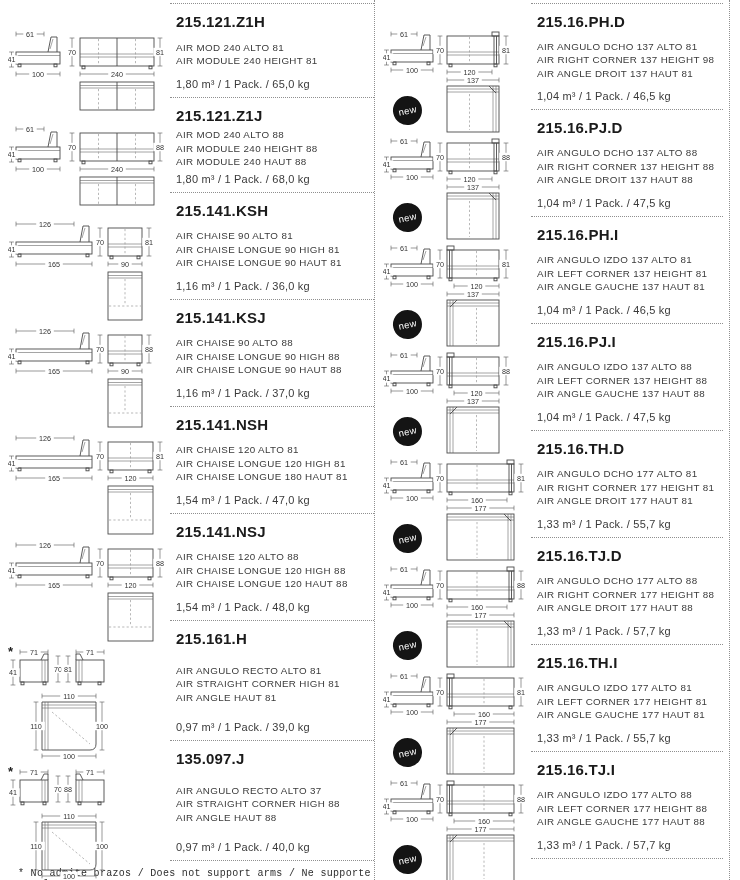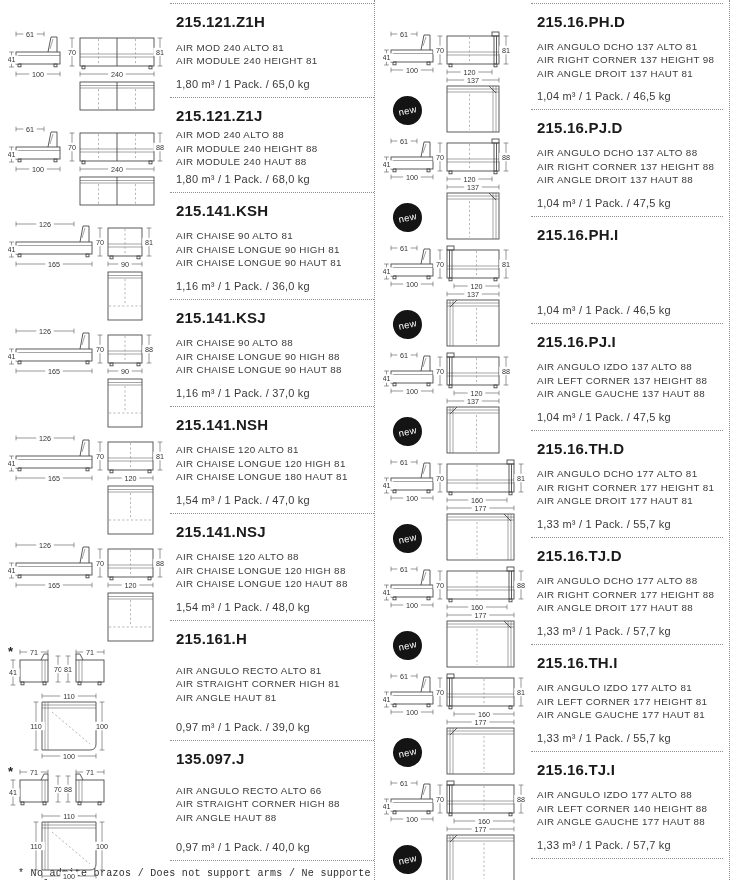--- a/index.html
+++ b/index.html
@@ -562,21 +562,21 @@
               <line class="dl" x1="34" y1="110" x2="88" y2="110"></line>
               <line class="dl" x1="34" y1="107.6" x2="34" y2="112.4"></line>
               <line class="dl" x1="88" y1="107.6" x2="88" y2="112.4"></line>
               <rect x="52.2" y="105.8" width="17.6" height="8.4" fill="#fff"></rect>
               <text class="dt" x="61" y="112.6" text-anchor="middle">100</text>
             </svg>
           </div>
           <div class="txt">
             <div class="code">135.097.J</div>
             <div class="desc">
-              <div>AIR ANGULO RECTO ALTO 66</div>
+              <div>AIR ANGULO RECTO ALTO 37</div>
               <div>AIR STRAIGHT CORNER HIGH 88</div>
               <div>AIR ANGLE HAUT 88</div>
             </div>
             <div class="meta">0,97 m³ / 1 Pack. / 40,0 kg</div>
           </div>
         </div>
       </div>
     <div class="footnote">* No admite brazos / Does not support arms / Ne supporte pas les bras</div>
   </div>
   <div class="col col-right">
@@ -785,20 +785,25 @@
               <line class="lt" x1="64" y1="64" x2="116" y2="64"></line>
               <line class="lt" x1="67" y1="58" x2="67" y2="104"></line>
               <line class="lt" x1="70" y1="58" x2="70" y2="104"></line>
               <line class="ln" x1="74" y1="58" x2="67" y2="65"></line>
               <line class="dsh" x1="93.5" y1="66" x2="93.5" y2="102"></line>
             </svg>
             <span class="badge">new</span>
           </div>
           <div class="txt">
             <div class="code">215.16.PH.I</div>
+            <div class="desc">
+              <div>AIR ANGULO IZDO 137 ALTO 81</div>
+              <div>AIR LEFT CORNER 137 HEIGHT 81</div>
+              <div>AIR ANGLE GAUCHE 137 HAUT 81</div>
+            </div>
             <div class="meta">1,04 m³ / 1 Pack. / 46,5 kg</div>
           </div>
         </div>
         <div class="entry t-corner">
           <div class="draw">
             <svg viewBox="0 0 146 108" width="146" height="108">
               <line class="dl" x1="8" y1="6" x2="34" y2="6"></line>
               <line class="dl" x1="8" y1="3.6" x2="8" y2="8.4"></line>
               <line class="dl" x1="34" y1="3.6" x2="34" y2="8.4"></line>
               <rect x="14.3" y="1.7999999999999998" width="13.4" height="8.4" fill="#fff"></rect>
@@ -1147,21 +1152,21 @@
               <line class="lt" x1="70" y1="58" x2="70" y2="104"></line>
               <line class="ln" x1="74" y1="58" x2="67" y2="65"></line>
               <line class="dsh" x1="101" y1="66" x2="101" y2="102"></line>
             </svg>
             <span class="badge">new</span>
           </div>
           <div class="txt">
             <div class="code">215.16.TJ.I</div>
             <div class="desc">
               <div>AIR ANGULO IZDO 177 ALTO 88</div>
-              <div>AIR LEFT CORNER 140 HEIGHT 88</div>
+              <div>AIR LEFT CORNER 177 HEIGHT 88</div>
               <div>AIR ANGLE GAUCHE 177 HAUT 88</div>
             </div>
             <div class="meta">1,33 m³ / 1 Pack. / 57,7 kg</div>
           </div>
         </div>
       </div>
   </div>
 </div>
 
 </body></html>

